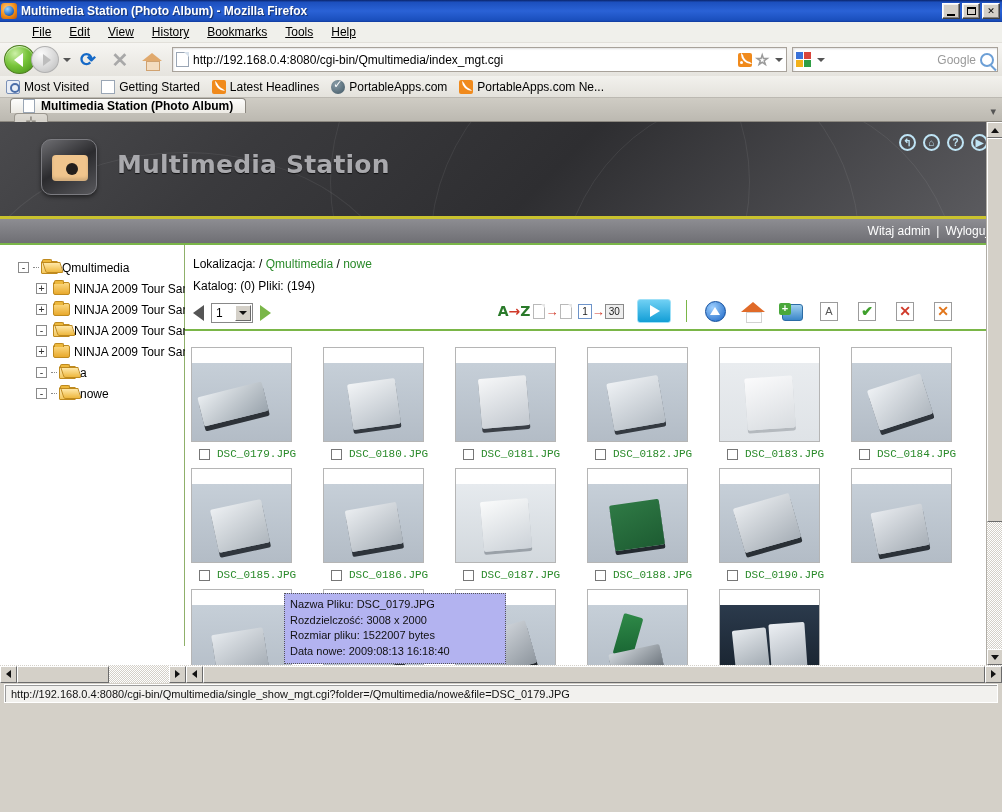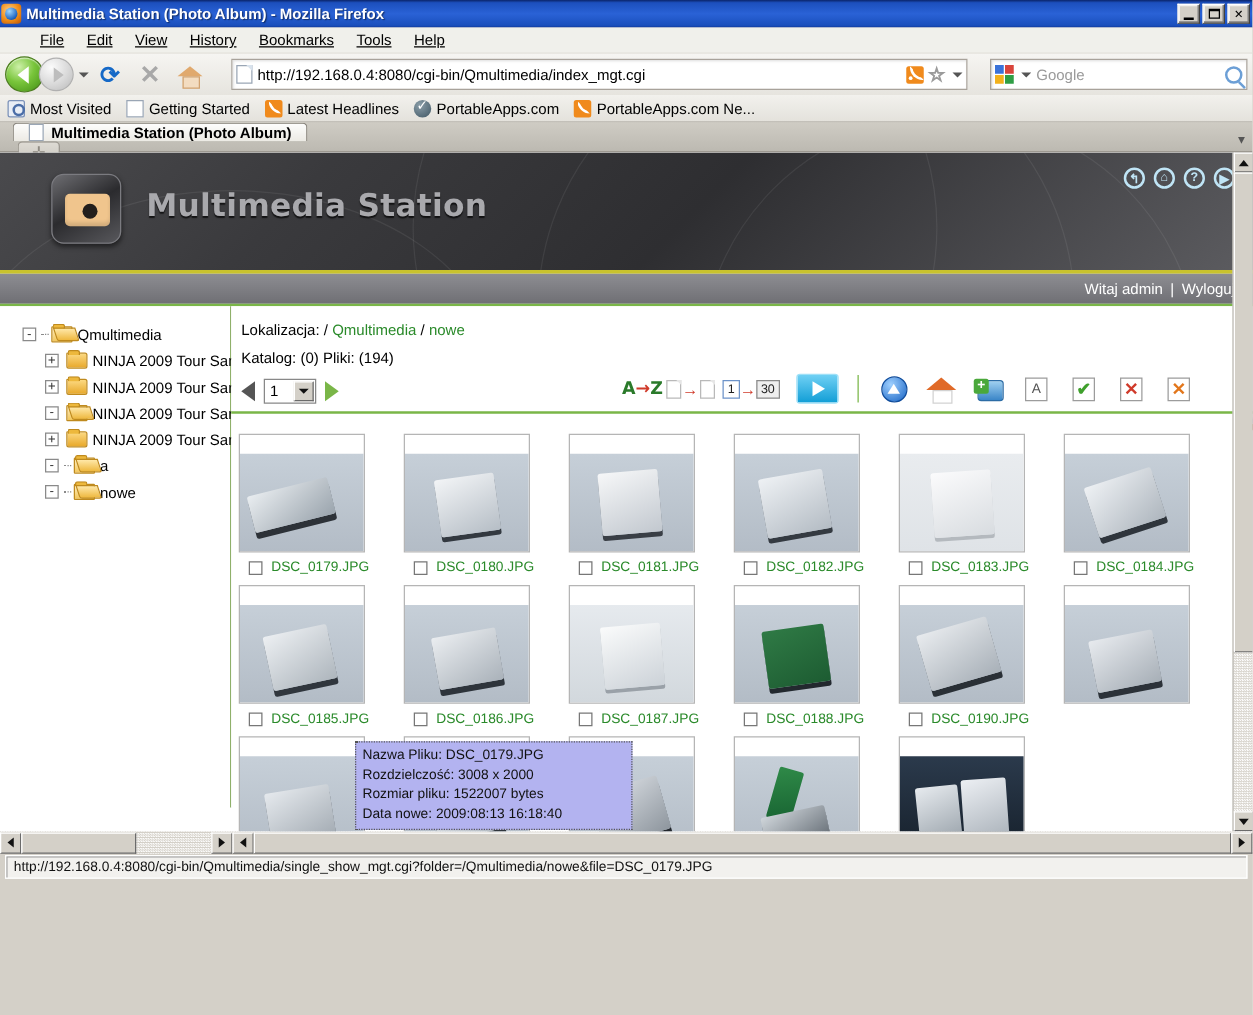--- a/index.html
+++ b/index.html
@@ -80,42 +80,42 @@
                border-top:4px solid #555; margin-left:2px;}
   .reload { color:#1569c7; font-size:19px; font-weight:bold; }
   .stopx  { color:#a8a8a8; font-size:20px; font-weight:bold; }
   .homeic { width:20px;height:18px; position:relative; }
   .homeic::before{content:"";position:absolute;left:0;top:2px;border-left:10px solid transparent;
     border-right:10px solid transparent;border-bottom:8px solid #e0a96d;}
   .homeic::after{content:"";position:absolute;left:4px;top:10px;width:12px;height:8px;
     background:#f3dcc0;border:1px solid #d0a270;}
   .urlbar {
     flex:1; height:25px; background:#fff; border:1px solid #a8a29a;
-    display:flex; align-items:center; padding:0 3px; gap:4px; margin:0 16px;
+    display:flex; align-items:center; padding:0 3px; gap:4px; margin:0 3px;
     box-shadow: inset 1px 1px 2px rgba(0,0,0,.12);
   }
   .pageicon{width:13px;height:15px;background:#fff;border:1px solid #9aa6b5;position:relative;}
   .pageicon::after{content:"";position:absolute;right:-1px;top:-1px;border-left:5px solid transparent;border-top:5px solid #d8e2ec;}
   .urltext{flex:1; font-size:12px; color:#000; white-space:nowrap; overflow:hidden;}
   .rssicon{width:14px;height:14px;border-radius:2px;background:#f08a1c;position:relative;}
   .rssicon::before{content:"";position:absolute;left:2.5px;bottom:2.5px;width:3px;height:3px;border-radius:50%;background:#fff;}
   .rssicon::after{content:"";position:absolute;left:3px;bottom:3px;width:7px;height:7px;border:2px solid #fff;border-radius:0 0 0 10px;border-top-color:transparent;border-right-color:transparent;}
   .star{color:#fff; font-size:15px; -webkit-text-stroke:1px #9a9a9a; text-shadow:0 0 0 #ccc;}
   .searchbar{
     width:206px; height:25px; background:#fff; border:1px solid #a8a29a;
     display:flex;align-items:center; padding:0 3px; gap:4px;
     box-shadow: inset 1px 1px 2px rgba(0,0,0,.12);
   }
   .gicon{width:15px;height:15px;position:relative;}
   .gicon i{position:absolute;display:block;}
   .gicon i:nth-child(1){left:0;top:0;width:7px;height:7px;background:#3a72d8;}
   .gicon i:nth-child(2){right:0;top:0;width:7px;height:7px;background:#d9443b;}
   .gicon i:nth-child(3){left:0;bottom:0;width:7px;height:7px;background:#f2b11b;}
   .gicon i:nth-child(4){right:0;bottom:0;width:7px;height:7px;background:#2f9e45;}
-  .searchph{flex:1;color:#9a9a9a;font-size:12px;}
+  .searchph{flex:1;color:#9a9a9a;font-size:12px;text-align:right;}
   .magnifier{width:14px;height:14px;border:2px solid #6c9fd6;border-radius:50%;position:relative;}
   .magnifier::after{content:"";position:absolute;right:-5px;bottom:-4px;width:7px;height:2px;background:#6c9fd6;transform:rotate(45deg);}
 
   
   .bmbar{height:22px;display:flex;align-items:center;gap:12px;padding:0 6px;
          background:linear-gradient(to bottom,#f2f1ed,#e4e2dc); border-bottom:1px solid #bcb9b2;}
   .bm{display:flex;align-items:center;gap:4px;font-size:12px;color:#000;white-space:nowrap;}
   .bmi{width:14px;height:14px;flex:0 0 14px;}
   .bmi.mv{background:#e9eef6;border:1px solid #7b91b8;border-radius:2px;position:relative;}
   .bmi.mv::after{content:"";position:absolute;left:3px;top:2px;width:6px;height:6px;border:2px solid #4b6ea8;border-radius:50%;}
@@ -228,21 +228,21 @@
   .sqic.red{color:#d03a2a;font-weight:bold;font-size:14px;}
   .sqic.orange{color:#e2761b;font-weight:bold;font-size:14px;}
   .wrenchrow{position:absolute;right:12px;top:36px;}
   .wrench{width:22px;height:20px;position:relative;}
   .wrench::before{content:"";position:absolute;left:2px;top:11px;width:19px;height:4px;background:#b06a33;transform:rotate(-38deg);border-radius:1px;}
   .wrench::after{content:"";position:absolute;left:0px;top:1px;width:12px;height:11px;background:#b9bcc9;border-radius:3px;transform:rotate(-20deg);}
 
   .greenrule{height:2px;background:#7ab648;margin-top:2px;}
 
   
-  .grid{padding:16px 0 0 4px;display:flex;flex-wrap:wrap;}
+  .grid{padding:16px 0 0 4px;display:flex;flex-wrap:wrap;font-family:Liberation Mono, monospace;}
   .cell{width:132px;margin:0 0 8px 0;}
   .thumbbox{width:101px;height:95px;border:1px solid #b5b5b5;background:#fff;margin:0 auto 0 2px;position:relative;overflow:hidden;}
   .ph{position:absolute;left:0;bottom:0;width:100%;height:78px;}
   .ph .bg{position:absolute;inset:0;background:linear-gradient(to bottom,#c6cfd8,#b3bcc6);}
   .hd{position:absolute;border-radius:2px;}
   .caption{display:flex;align-items:center;gap:7px;margin:6px 0 0 10px;font-size:11px;color:#2a8a2a;}
   .cb{width:11px;height:11px;border:1px solid #777;background:#fff;flex:0 0 11px;}
 
   
   .tooltip{

